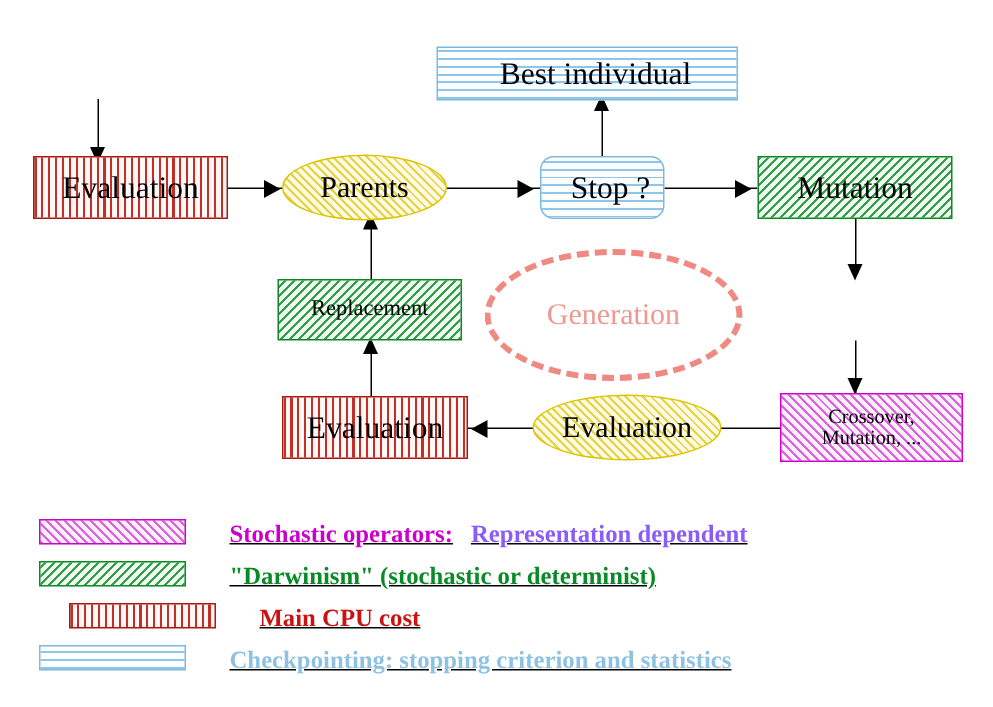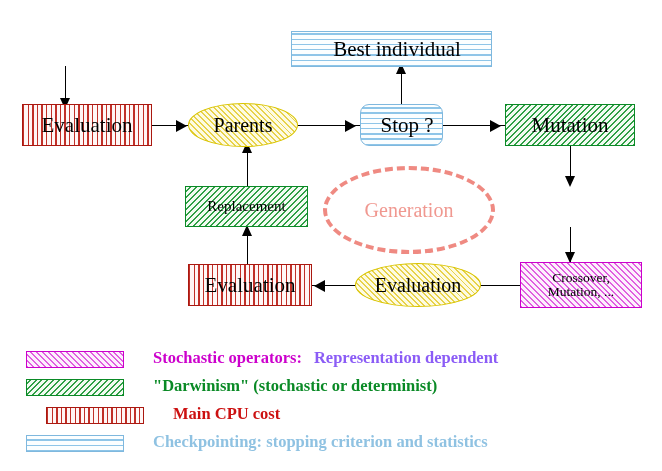--- a/index.html
+++ b/index.html
@@ -65,21 +65,21 @@
         border-left:11px solid #000;}
   .ah-l{border-top:6px solid transparent;border-bottom:6px solid transparent;
         border-right:11px solid #000;}
   .ah-d{border-left:5.5px solid transparent;border-right:5.5px solid transparent;
         border-top:11px solid #000;}
   .ah-u{border-left:5.5px solid transparent;border-right:5.5px solid transparent;
         border-bottom:11px solid #000;}
 
   
   #legend{position:absolute;left:0;top:338px;width:662px;height:120px;}
-  .lg-row{position:absolute;left:26px;height:22px;display:flex;align-items:flex-end;}
+  .lg-row{position:absolute;left:26px;height:22px;display:flex;align-items:flex-start;text-decoration:underline;}
   .lg-sw{width:98px;height:17px;box-sizing:border-box;flex:0 0 auto;}
   .lg-tx{margin-left:29px;font-size:16.5px;white-space:nowrap;
          font-family:"Liberation Serif",serif;font-weight:bold;}
   .tx-magenta{color:#cc00cc;}
   .tx-gold{color:#8b5cf6;}
   .tx-green{color:#0a8a26;}
   .tx-red{color:#cc1111;}
   .tx-blue{color:#8fc2e2;}
 </style>
 </head>

